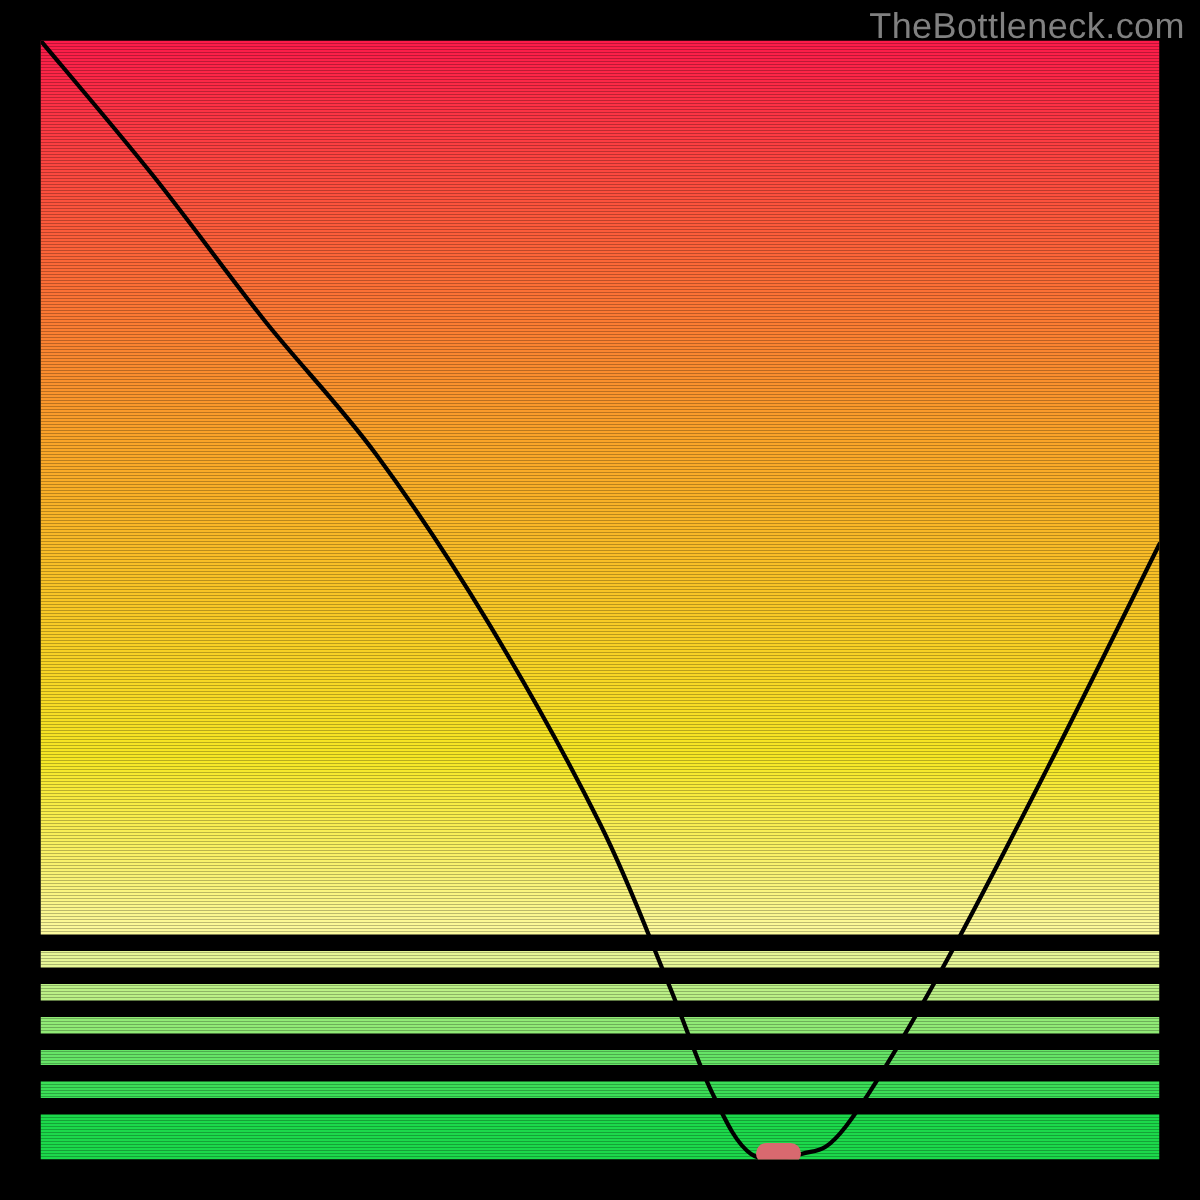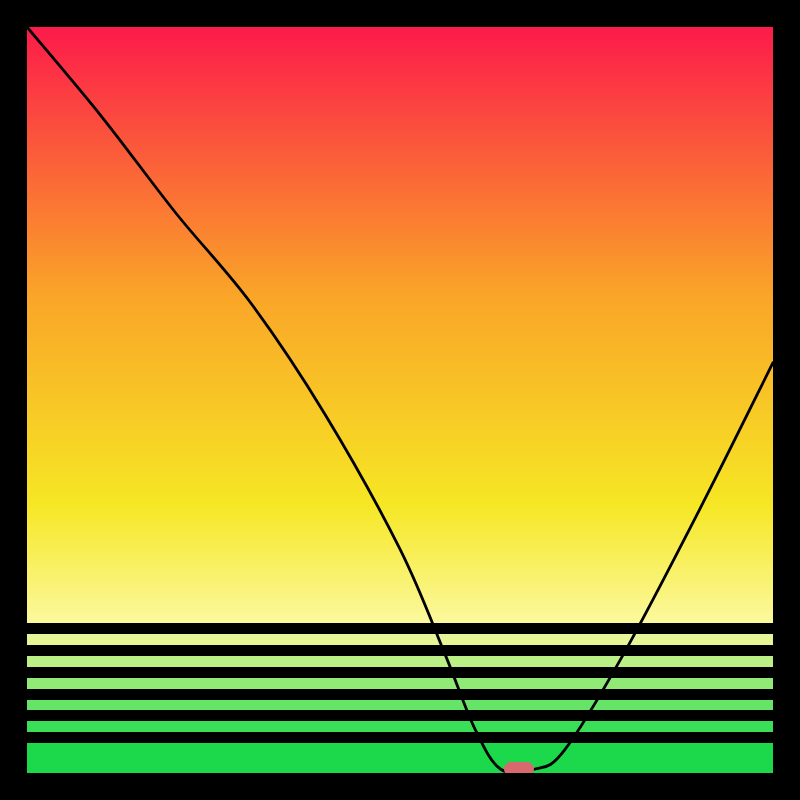--- a/index.html
+++ b/index.html
@@ -53,20 +53,21 @@
     position: absolute;
     z-index: 4;
     border-radius: 9px;
     background: #d8696f;
   }
 </style>
 </head>
 <body>
 
 <div class="stage">
+  <div class="watermark">TheBottleneck.com</div>
 
   <div class="plot-area" id="plot">
       <div class="bg-strip" style="top: 0px; background: rgb(252, 27, 74);"></div>
       <div class="bg-strip" style="top: 1px; background: rgb(252, 28, 74);"></div>
       <div class="bg-strip" style="top: 2px; background: rgb(252, 28, 74);"></div>
       <div class="bg-strip" style="top: 3px; background: rgb(252, 29, 74);"></div>
       <div class="bg-strip" style="top: 4px; background: rgb(252, 29, 73);"></div>
       <div class="bg-strip" style="top: 5px; background: rgb(252, 30, 73);"></div>
       <div class="bg-strip" style="top: 6px; background: rgb(252, 30, 73);"></div>
       <div class="bg-strip" style="top: 7px; background: rgb(252, 31, 73);"></div>

